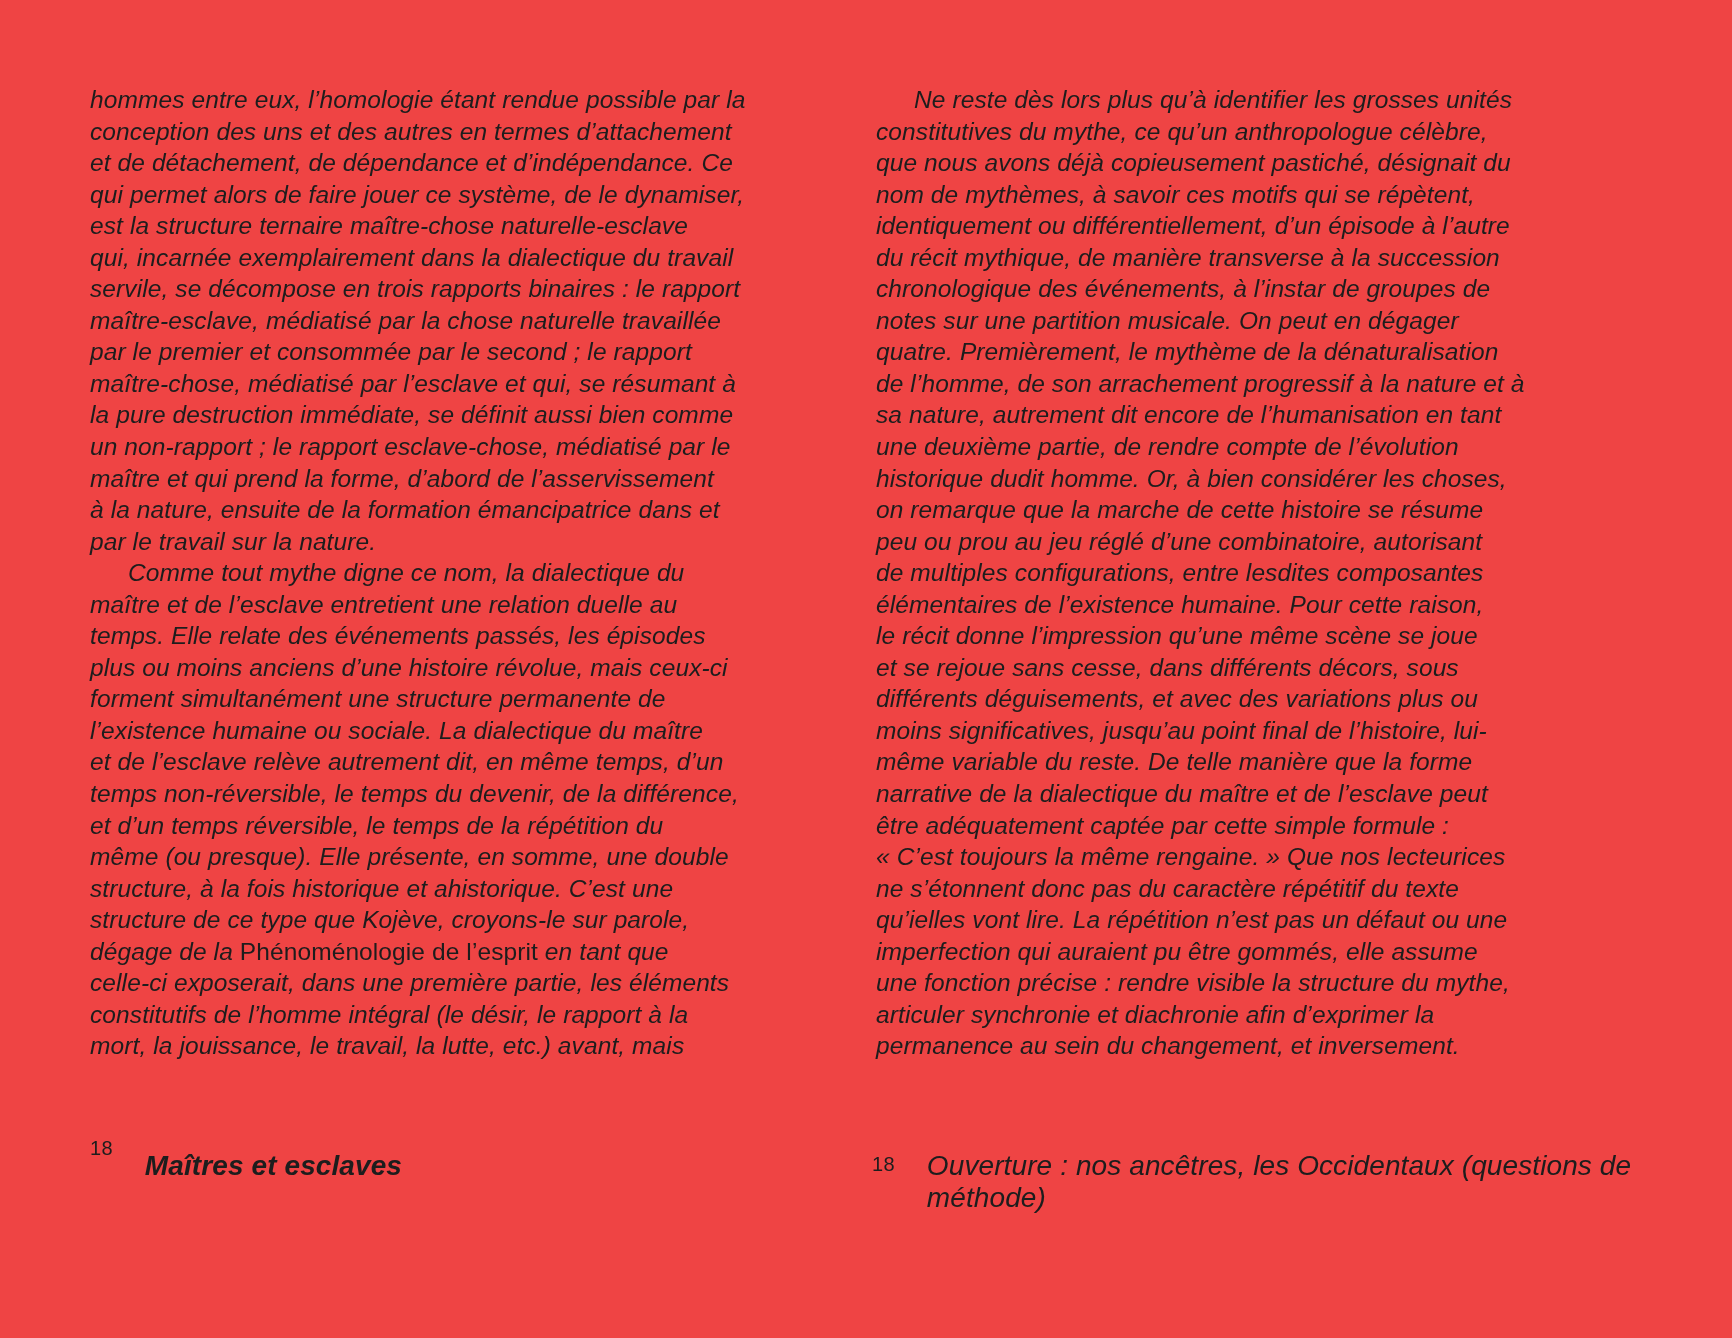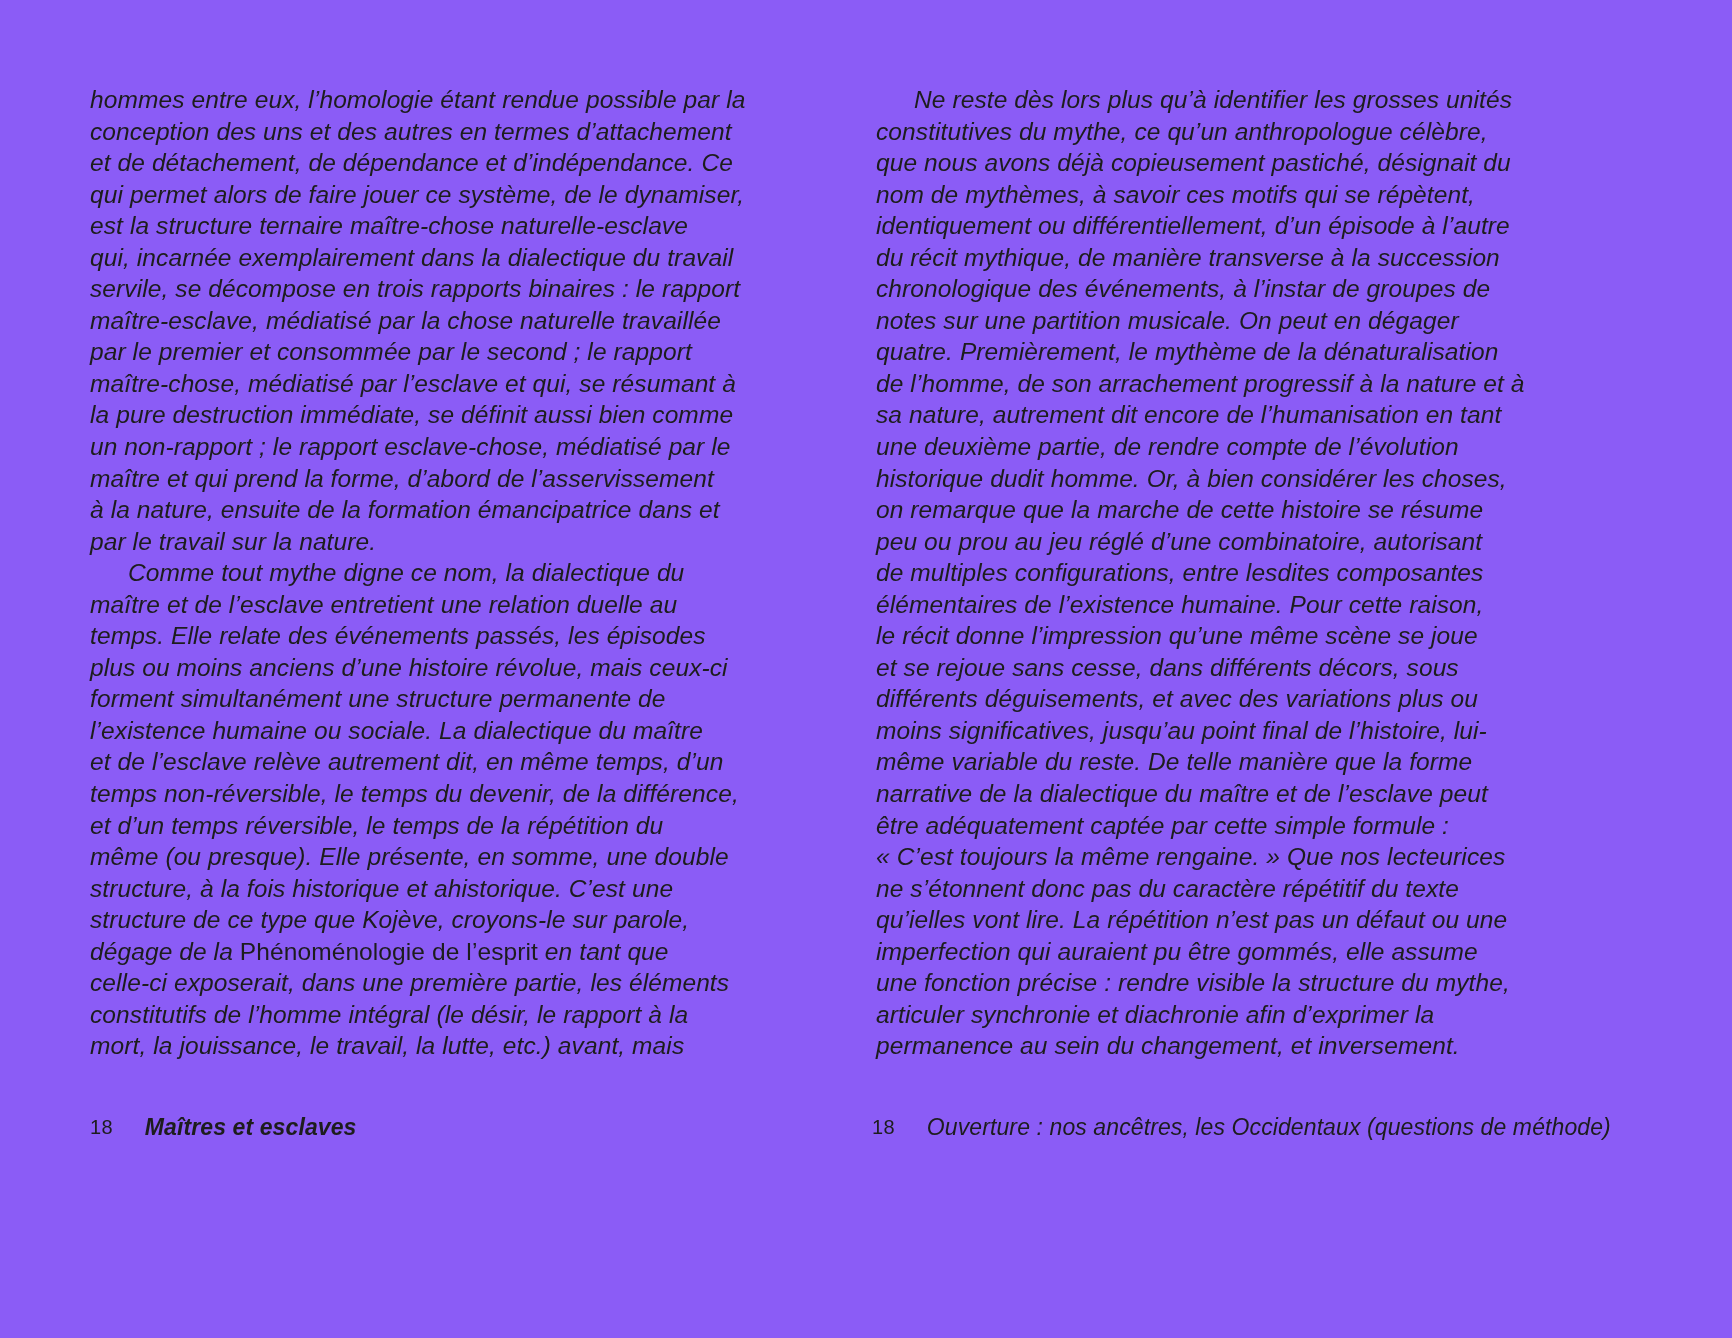--- a/index.html
+++ b/index.html
@@ -4,21 +4,21 @@
 <style>
   html, body {
     margin: 0;
     padding: 0;
     background: #ffffff;
   }
   .spread {
     position: relative;
     width: 1732px;
     height: 1338px;
-    background: #8b5cf6;
+    background: #ef4444;
     overflow: hidden;
     font-family: "Liberation Sans", sans-serif;
   }
   .textblock {
     position: absolute;
     top: 84px;
     width: 710px;
     font-size: 24.5px;
     line-height: 31.55px;
     font-style: italic;
@@ -44,22 +44,23 @@
   }
   .page-left .footer { left: 90px; }
   .page-right .footer { left: 872px; }
   .pagenum {
     font-style: normal;
     font-size: 20px;
     letter-spacing: 0.3px;
   }
   .running {
     font-style: italic;
-    font-size: 23px;
+    font-size: 28px;
     letter-spacing: 0.1px;
+    margin-top: 36px;
   }
   .page-left .running { font-weight: 700; }
 </style>
 </head>
 <body>
 
 <div class="spread">
 
   <div class="page page-left">
     <div class="textblock">

